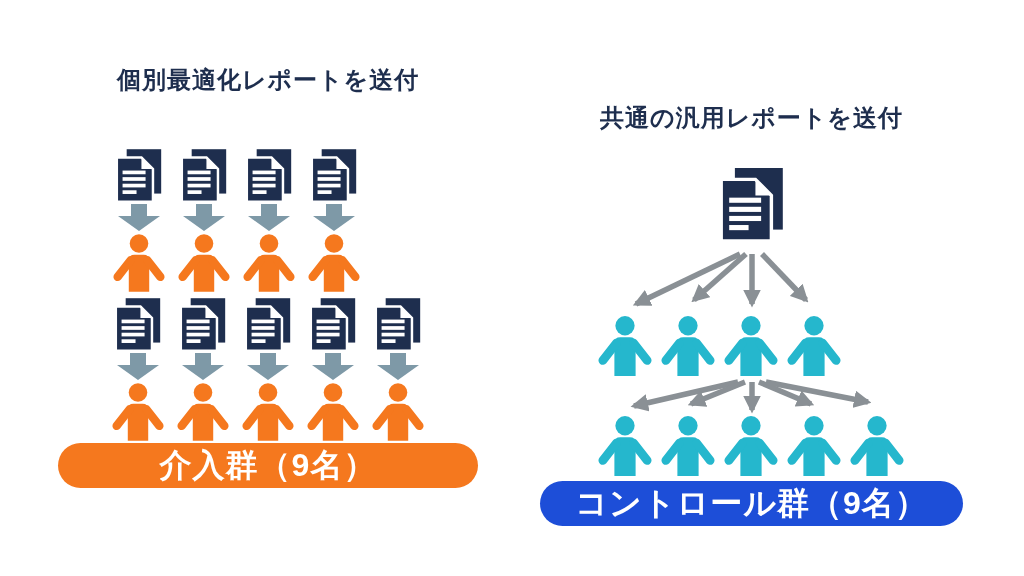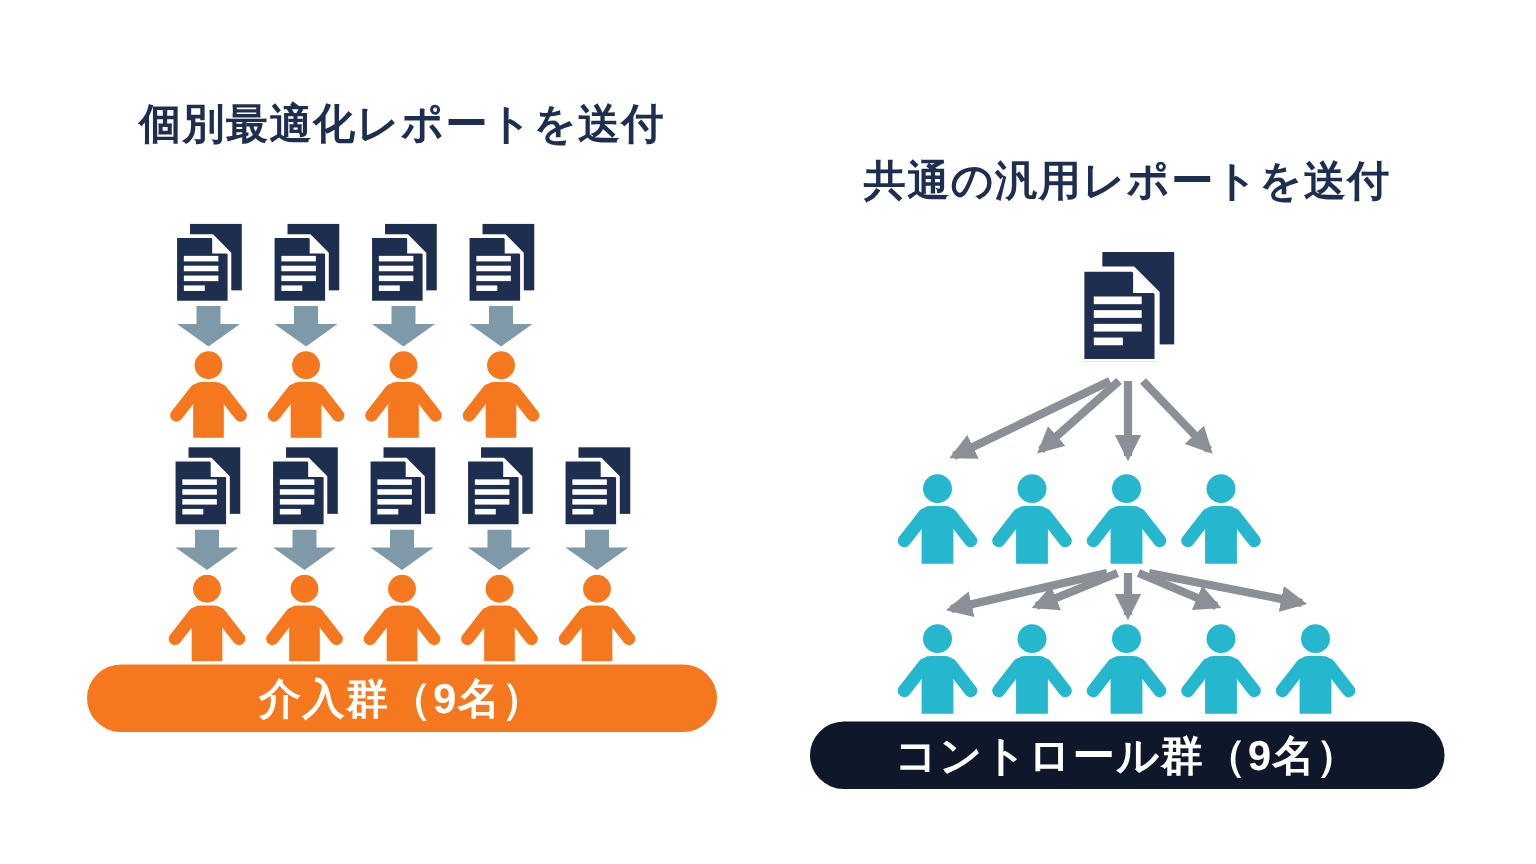--- a/index.html
+++ b/index.html
@@ -5,35 +5,35 @@
   html,body{margin:0;padding:0;background:#ffffff;}
   .canvas{
     position:relative;width:1024px;height:576px;background:#ffffff;overflow:hidden;
     font-family:"Liberation Sans","DejaVu Sans",sans-serif;
   }
   .col{position:absolute;top:0;height:576px;}
   .col.left{left:58px;width:420px;}
   .col.right{left:540px;width:423px;margin-top:38px;}
   .panel-title{
     position:absolute;top:64px;left:0;width:100%;margin:0;
-    text-align:center;font-size:28px;font-weight:bold;color:#1E2E4E;letter-spacing:1px;
+    text-align:center;font-size:24px;font-weight:bold;color:#1E2E4E;letter-spacing:1px;
   }
   .units-row{position:absolute;display:flex;gap:1px;}
   .row1{top:149px;left:49px;}
   .row2{top:298px;left:48px;}
   .unit{width:64px;display:flex;flex-direction:column;align-items:center;}
   .unit .doc-icon{display:block;margin-bottom:2px;}
   .unit .arrow-icon{display:block;margin-bottom:3px;}
   .banner{
     position:absolute;top:443px;left:0;width:100%;height:45px;border-radius:23px;
     display:flex;align-items:center;justify-content:center;
   }
-  .banner span{color:#ffffff;font-size:28px;font-weight:bold;letter-spacing:1px;}
+  .banner span{color:#ffffff;font-size:32px;font-weight:bold;letter-spacing:1px;}
   .banner.orange{background:#F5781E;}
-  .banner.cyan{background:#0f172a;}
+  .banner.cyan{background:#1d4ed8;}
   .person{color:#F5781E;}
   .col.right .person{color:#25B7CD;}
   .right-diagram{position:absolute;top:120px;left:0;width:423px;height:330px;}
   .fan-svg{position:absolute;top:0;left:0;}
   .big-doc{position:absolute;top:10px;left:180px;}
   .r-person{position:absolute;width:54px;}
   .r-row1 .r-person{top:158px;}
   .r-row2 .r-person{top:258px;}
   .r-row1 .r-person:nth-child(1){left:58px;}  .r-row1 .r-person:nth-child(2){left:121px;}
   .r-row1 .r-person:nth-child(3){left:184px;} .r-row1 .r-person:nth-child(4){left:247px;}

